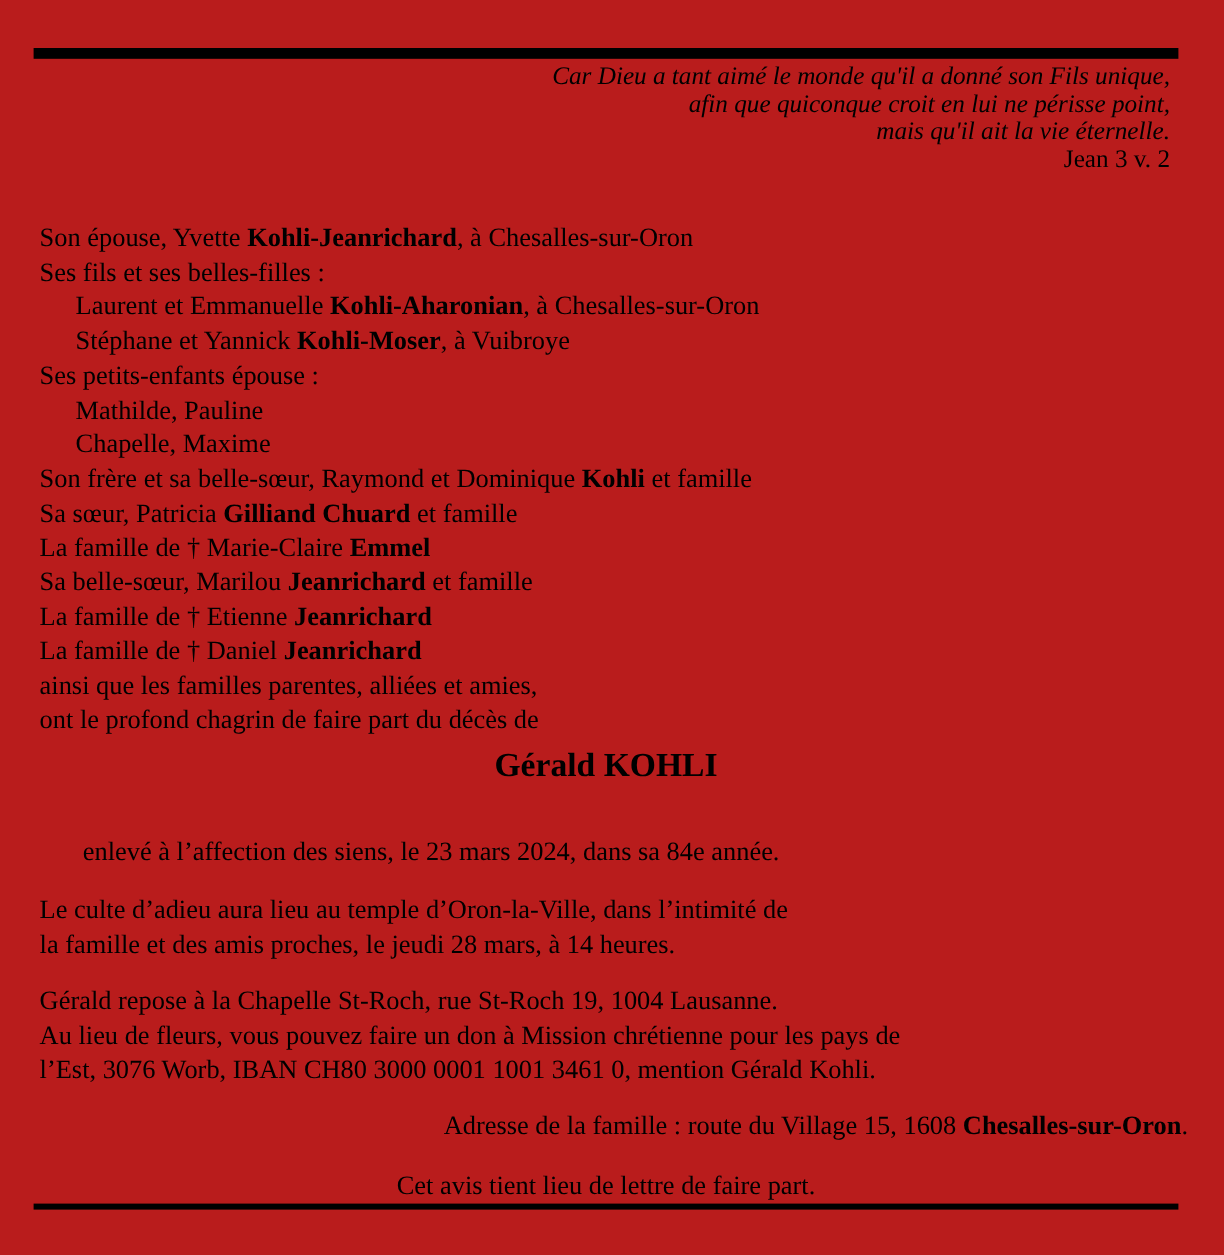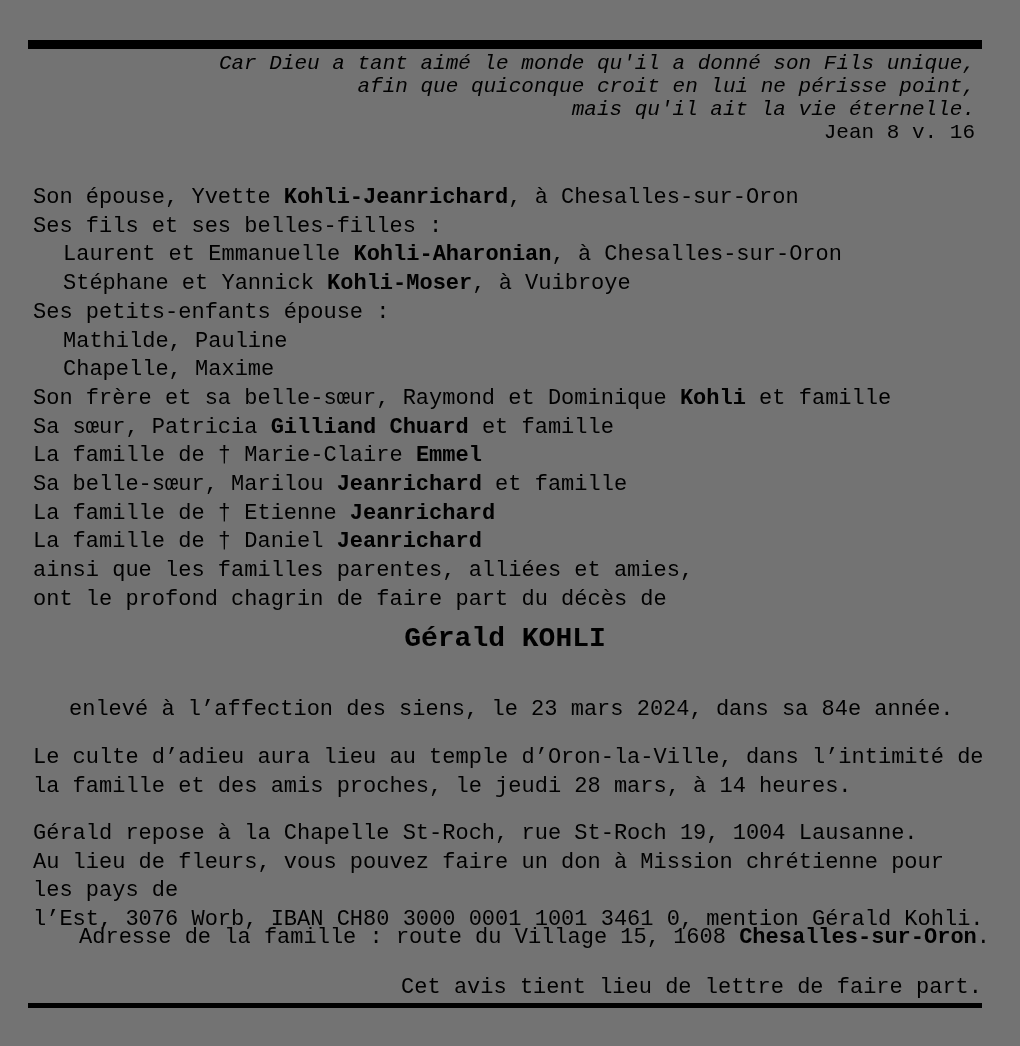--- a/index.html
+++ b/index.html
@@ -1,22 +1,22 @@
 <!DOCTYPE html>
 <html><head>
 <meta charset="utf-8">
 <style>
   html, body { margin: 0; padding: 0; background: #ffffff; }
   .page {
     position: relative;
     width: 1020px;
     height: 1046px;
-    background: #737373;
+    background: #b91c1c;
     color: #000000;
-    font-family: Liberation Mono, monospace;
+    font-family: Liberation Serif, serif;
     overflow: hidden;
   }
   .rule {
     position: absolute;
     left: 28px;
     width: 954px;
     background: #000000;
   }
   .rule-top { top: 40px; height: 9px; }
   .rule-bottom { top: 1003px; height: 5px; }
@@ -64,38 +64,38 @@
   .death-line   { top: 696px; margin-left: 36px; }
   .service-par  { top: 744px; }
   .repose-par   { top: 820px; }
   .address-line { top: 924px; text-align: right; }
 
   .closing-line {
     position: absolute;
     top: 974px;
     left: 28px;
     width: 954px;
-    text-align: right;
+    text-align: center;
     font-size: 22px;
     line-height: 28.7px;
   }
   .b { font-weight: bold; margin-top: 40px; }
 </style>
 </head>
 <body>
 
 <div class="page">
 
   <div class="rule rule-top"></div>
 
   <div class="verse">
     <div class="verse-line">Car Dieu a tant aimé le monde qu'il a donné son Fils unique,</div>
     <div class="verse-line">afin que quiconque croit en lui ne périsse point,</div>
     <div class="verse-line">mais qu'il ait la vie éternelle.</div>
-    <div class="verse-ref">Jean 8 v. 16</div>
+    <div class="verse-ref">Jean 3 v. 2</div>
   </div>
 
   <div class="family-list">
     <div class="line"><span>Son épouse, Yvette </span><span class="b">Kohli-Jeanrichard</span><span>, à Chesalles-sur-Oron</span></div>
     <div class="line"><span>Ses fils et ses belles-filles :</span></div>
     <div class="line indent"><span>Laurent et Emmanuelle </span><span class="b">Kohli-Aharonian</span><span>, à Chesalles-sur-Oron</span></div>
     <div class="line indent"><span>Stéphane et Yannick </span><span class="b">Kohli-Moser</span><span>, à Vuibroye</span></div>
     <div class="line"><span>Ses petits-enfants épouse :</span></div>
     <div class="line indent"><span>Mathilde, Pauline</span></div>
     <div class="line indent"><span>Chapelle, Maxime</span></div>

